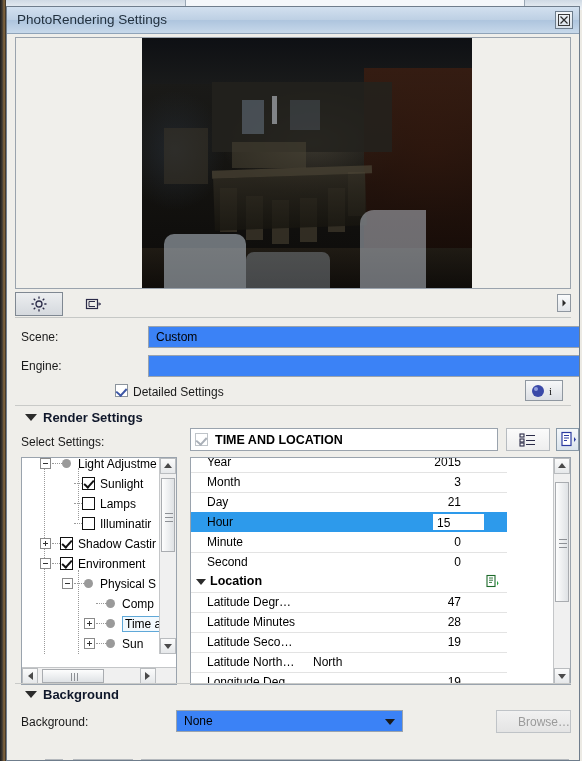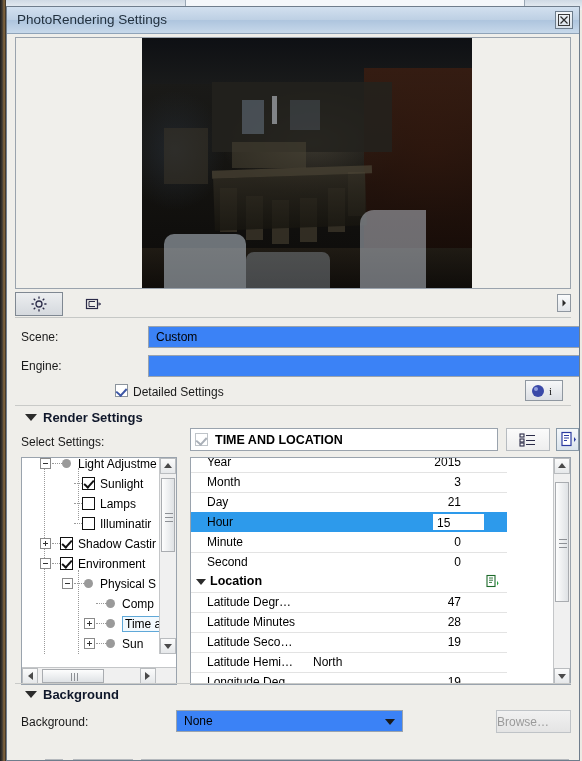--- a/index.html
+++ b/index.html
@@ -129,21 +129,21 @@
   .lrow.group .gname{position:absolute;left:19px;top:2px;font-weight:bold;font-size:12.5px;}
   .lrow.sel{background:#2d9aeb;border-bottom:none;}
   .lrow.sel .name{color:#000000;}
   .edit{position:absolute;left:241px;top:1px;width:53px;height:18px;background:#fff;
     border:1px solid #2d9aeb;box-sizing:border-box;}
   .edit span{position:absolute;left:4px;top:2px;font-size:12px;}
   .gtri{position:absolute;left:5px;top:7px;width:0;height:0;border-left:5px solid transparent;
     border-right:5px solid transparent;border-top:6px solid #2b2b2b;}
 
   .browse{position:absolute;height:23px;border:1px solid #bfc3c7;box-sizing:border-box;
-    background:linear-gradient(180deg,#f1f1f1,#e4e4e4);color:#9a9a9a;text-align:left;cursor:default;}
+    background:linear-gradient(180deg,#f1f1f1,#e4e4e4);color:#9a9a9a;text-align:right;cursor:default;}
   .browse span{display:block;margin-top:4px;font-size:12px;}
 
   .footrow{position:absolute;left:0;height:24px;}
   .fbox{position:absolute;border:1px solid #b5b9bd;background:#fafafa;box-sizing:border-box;}
 </style>
 </head>
 <body>
 
 <div id="root">
 
@@ -407,21 +407,21 @@
           </div>
           <div class="lrow" style="top: 154px;">
             <div class="name">Latitude Minutes</div>
             <div class="val">28</div>
           </div>
           <div class="lrow" style="top: 174px;">
             <div class="name">Latitude Seco…</div>
             <div class="val">19</div>
           </div>
           <div class="lrow" style="top: 194px;">
-            <div class="name">Latitude Hemi…</div>
+            <div class="name">Latitude North…</div>
             <div class="valtxt">North</div>
           </div>
           <div class="lrow" style="top: 214px;">
             <div class="name">Longitude Deg…</div>
             <div class="val">19</div>
           </div>
         </div>
       <div class="vscroll" style="right:0;top:0;height:226px;">
         <div class="sbtn" style="top:0;">
           <svg width="14" height="14" viewBox="0 0 14 14">

